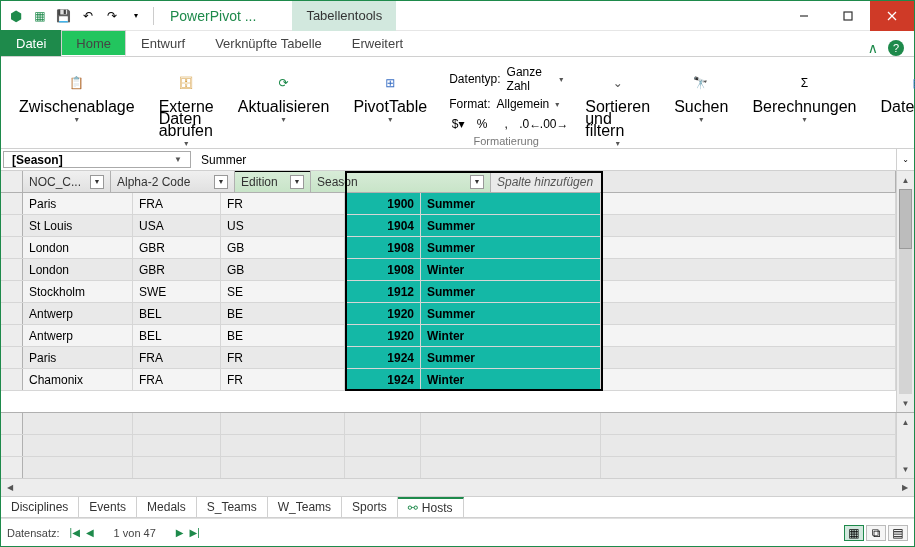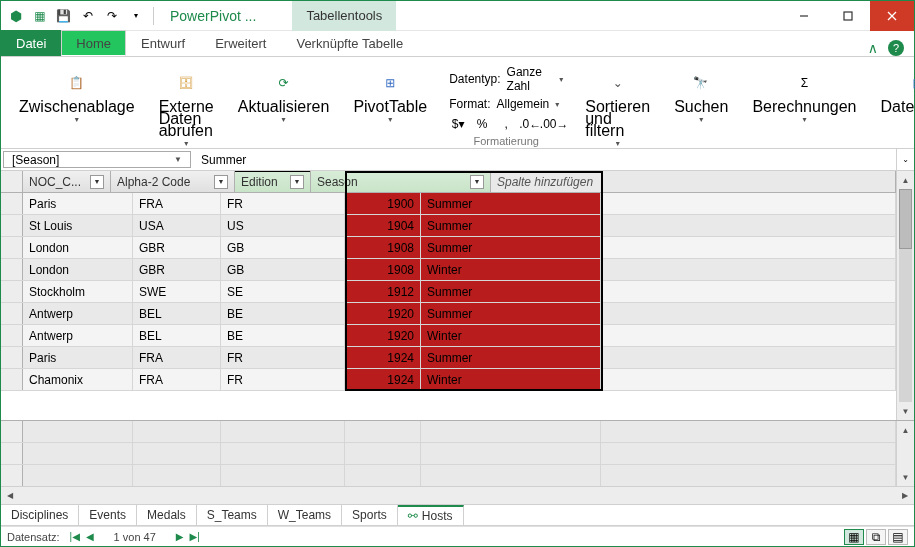--- a/index.html
+++ b/index.html
@@ -30,56 +30,56 @@
 .bigbtn .lbl{font-size:16px;line-height:12px;}
 .drop-ar{font-size:8px;color:#555;}
 .grp-lbl{font-size:11px;color:#777;margin-top:auto;}
 .fmtgrp{display:flex;flex-direction:column;align-items:flex-start;padding:6px 10px 2px;}
 .fmtrow{display:flex;align-items:center;gap:6px;padding:2px 0;font-size:12px;}
 .smico{width:18px;height:18px;display:flex;align-items:center;justify-content:center;font-size:12px;border:1px solid transparent;cursor:pointer;}
 .viewgrp{display:flex;flex-direction:column;padding:3px 6px;}
 .viewrow{display:flex;align-items:center;gap:4px;padding:2px 4px;font-size:12px;cursor:pointer;}
 .viewrow .vic{width:16px;height:14px;display:flex;align-items:center;justify-content:center;}
 .fbar{height:22px;border-bottom:1px solid #d0d0d0;display:flex;align-items:stretch;}
-.namebox{width:188px;border:none;border-right:1px solid #d0d0d0;display:flex;align-items:center;padding:0 8px;background:#fff;margin:2px;border:1px solid #aaa;}
+.namebox{width:188px;border:none;border-right:1px solid #d0d0d0;display:flex;align-items:center;padding:0 8px;background:#fff;margin:2px;border:1px solid #aaa;font-weight:bold;}
 .namebox .dd{margin-left:auto;font-size:8px;color:#555;}
 .fmlbox{flex:1;display:flex;align-items:center;padding:0 8px;background:#fff;}
 .fbar-dd{width:18px;border-left:1px solid #d0d0d0;display:flex;align-items:center;justify-content:center;}
 .grid{flex:1;display:flex;position:relative;overflow:hidden;}
 .gwrap{flex:1;overflow:hidden;position:relative;}
 .ghdr{height:22px;display:flex;background:#e6e6e6;border-bottom:1px solid #b0b0b0;}
 .gh{border-right:1px solid #b0b0b0;display:flex;align-items:center;padding:0 6px;background:linear-gradient(#f0f0f0,#e0e0e0);color:#333;position:relative;}
 .gh.rowh{width:22px;background:#ededed;}
 .gh .fi{margin-left:auto;width:14px;height:14px;border:1px solid #999;background:#fff;display:flex;align-items:center;justify-content:center;font-size:7px;cursor:pointer;}
 .gh.selcol{background:linear-gradient(#d8ecd8,#c8e4c8);}
 .selhdr-border-top{position:absolute;top:-1px;left:0;right:0;height:2px;background:#000;}
 .gh.add{background:#e9e9e9;font-style:italic;color:#555;}
 .grow{height:22px;display:flex;border-bottom:1px solid #d6d6d6;}
 .grow.odd{background:#f4f4f4;}
 .grow.even{background:#e9e9e9;}
 .gc{border-right:1px solid #d6d6d6;padding:0 6px;display:flex;align-items:center;overflow:hidden;}
 .gc.rowh{width:22px;background:#ededed;border-right:1px solid #b0b0b0;}
 .gc.num{justify-content:flex-end;}
-.gc.sel{background:#b91c1c;}
+.gc.sel{background:#14b8a6;font-weight:bold;}
 .sel-outline{position:absolute;border:2px solid #000;pointer-events:none;}
 .vscroll{width:18px;background:#ededed;border-left:1px solid #d0d0d0;position:relative;}
 .vscroll .tr{position:absolute;left:2px;right:2px;top:18px;bottom:18px;background:#d4d4d4;}
 .vscroll .th{position:absolute;left:2px;right:2px;top:18px;height:60px;background:#bcbcbc;border:1px solid #999;}
 .vscroll .ar{position:absolute;left:0;right:0;height:18px;display:flex;align-items:center;justify-content:center;font-size:8px;color:#555;}
 .vscroll .ar.up{top:0;} .vscroll .ar.dn{bottom:0;}
 .calcarea{height:66px;background:#e9e9e9;border-top:1px solid #b0b0b0;display:flex;}
 .crow{height:22px;display:flex;border-bottom:1px solid #d6d6d6;}
 .cc{border-right:1px solid #d6d6d6;}
 .hscroll{height:18px;background:#ededed;border-top:1px solid #d0d0d0;display:flex;align-items:center;}
 .hs-sp{flex:1;}
 .hs-ar{width:18px;text-align:center;font-size:8px;color:#555;}
 .tabs{height:22px;background:#fff;border-top:1px solid #d0d0d0;border-bottom:1px solid #d0d0d0;display:flex;align-items:stretch;}
 .tab{padding:0 10px;border-right:1px solid #d0d0d0;display:flex;align-items:center;font-size:12px;cursor:pointer;color:#333;}
 .tab.act{background:#fff;border-top:2px solid #1e8a4b;font-weight:400;}
-.status{height:20px;background:#fff;display:flex;align-items:center;padding:0 6px;border-top:1px solid #e0e0e0;}
+.status{height:28px;background:#fff;display:flex;align-items:center;padding:0 6px;border-top:1px solid #e0e0e0;}
 .status .sl{font-size:11px;color:#444;}
 .recnav{display:flex;align-items:center;gap:6px;margin-left:10px;}
 .recnav .nb{cursor:pointer;color:#1e8a4b;font-size:10px;}
 .st-sp{flex:1;}
 .vbtns{display:flex;gap:2px;}
 .vb{width:20px;height:16px;border:1px solid #bbb;background:#f5f5f5;display:flex;align-items:center;justify-content:center;cursor:pointer;}
 .vb.act{background:#d2e8de;border-color:#1e8a4b;}
 
 .c-city{width:110px;} .c-noc{width:88px;} .c-a2{width:124px;} .c-ed{width:76px;justify-content:flex-end;} .c-se{width:180px;} .c-add{flex:1;}
 </style>
@@ -118,22 +118,22 @@
             <line x1="9" y1="1" x2="1" y2="9" stroke="#fff" stroke-width="1.2"></line>
           </svg>
         </div>
     </div>
   </div>
 
   <div class="ribtabs">
     <div class="rtab active">Datei</div>
     <div class="rtab sel">Home</div>
     <div class="rtab">Entwurf</div>
+    <div class="rtab">Verknüpfte Tabelle</div>
     <div class="rtab">Erweitert</div>
-    <div class="rtab">Verknüpfte Tabelle</div>
     <div class="rt-sp"></div>
     <div class="rt-help">
       <span style="font-size:14px;">∧</span>
       <span style="background:#1e8a4b;color:#fff;border-radius:50%;width:16px;height:16px;display:flex;align-items:center;justify-content:center;font-size:11px;">?</span>
     </div>
   </div>
 
   <div class="ribbon">
     <div class="grp">
       <div class="bigbtn">

